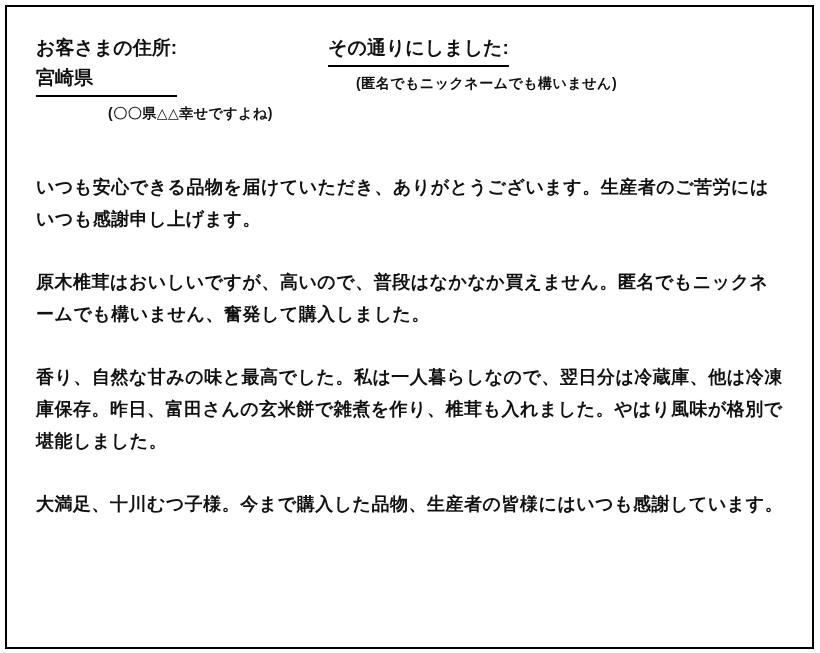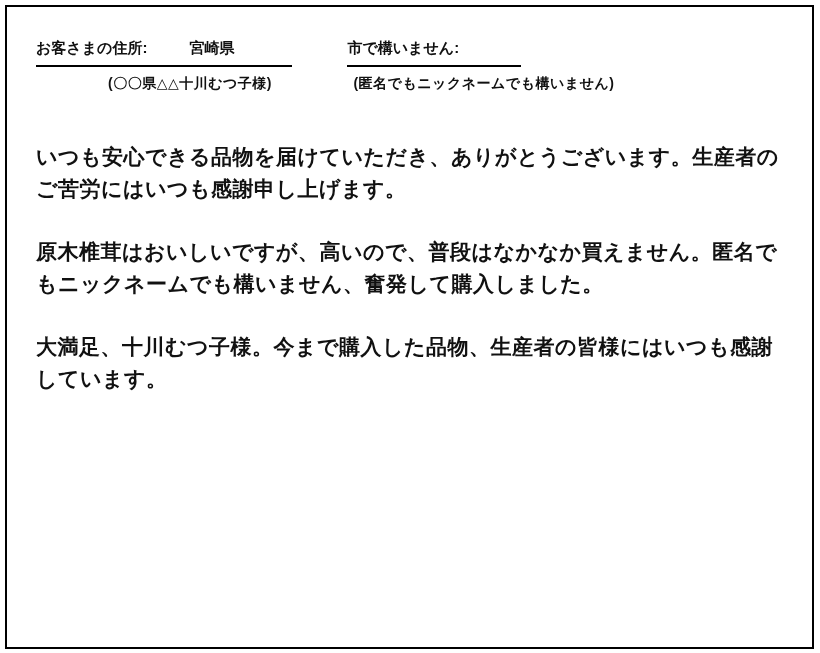--- a/index.html
+++ b/index.html
@@ -31,41 +31,42 @@
     display: flex;
     align-items: flex-start;
     white-space: nowrap;
   }
   .field { flex: 0 0 auto; }
   .field + .field { margin-left: 55px; }
   .field-line {
     display: inline-flex;
     align-items: baseline;
     border-bottom: 2px solid #000000;
-    font-size: 15px;
+    font-size: 19px;
     font-weight: bold;
     line-height: 30px;
     padding-bottom: 2px;
     white-space: nowrap;
+    flex-direction: column;
   }
   .gap-mid-a { display: inline-block; width: 42px; }
   .gap-mid-b { display: inline-block; width: 52px; }
   .gap-tail-a { display: inline-block; width: 58px; }
   .gap-tail-b { display: inline-block; width: 10px; }
   .note {
     font-size: 14px;
     font-weight: bold;
     margin-top: 8px;
     letter-spacing: 0.5px;
   }
   .note-address { margin-left: 72px; }
-  .note-name { margin-left: 6px; }
+  .note-name { margin-left: 28px; }
   .body-text {
     margin-top: 48px;
-    font-size: 21px;
+    font-size: 18px;
     font-weight: bold;
     line-height: 32px;
     letter-spacing: 0.5px;
   }
   .body-text p {
     margin: 0 0 31px 0;
     padding: 0;
   }
 </style>
 </head>
@@ -76,34 +77,35 @@
 
     <div class="header-row">
 
       <div class="field">
         <span class="field-line">
           <span>お客さまの住所:</span>
           <span class="gap-mid-a"></span>
           <span>宮崎県</span>
           <span class="gap-tail-a"></span>
         </span>
-        <div class="note note-address">(〇〇県△△十川むつ子様)</div>
+        <div class="note note-address">(〇〇県△△幸せですよね)</div>
       </div>
 
       <div class="field">
         <span class="field-line">
-          <span>市で構いません:</span>
+          <span>その通りにしました:</span>
           <span class="gap-mid-b"></span>
           <span class="gap-tail-b"></span>
         </span>
         <div class="note note-name">(匿名でもニックネームでも構いません)</div>
       </div>
 
     </div>
 
     <div class="body-text">
       <p>いつも安心できる品物を届けていただき、ありがとうございます。生産者のご苦労にはいつも感謝申し上げます。</p>
       <p>原木椎茸はおいしいですが、高いので、普段はなかなか買えません。匿名でもニックネームでも構いません、奮発して購入しました。</p>
+      <p>香り、自然な甘みの味と最高でした。私は一人暮らしなので、翌日分は冷蔵庫、他は冷凍庫保存。昨日、富田さんの玄米餅で雑煮を作り、椎茸も入れました。やはり風味が格別で堪能しました。</p>
       <p>大満足、十川むつ子様。今まで購入した品物、生産者の皆様にはいつも感謝しています。</p>
     </div>
 
   </div>
 </div>
 
 </body></html>

